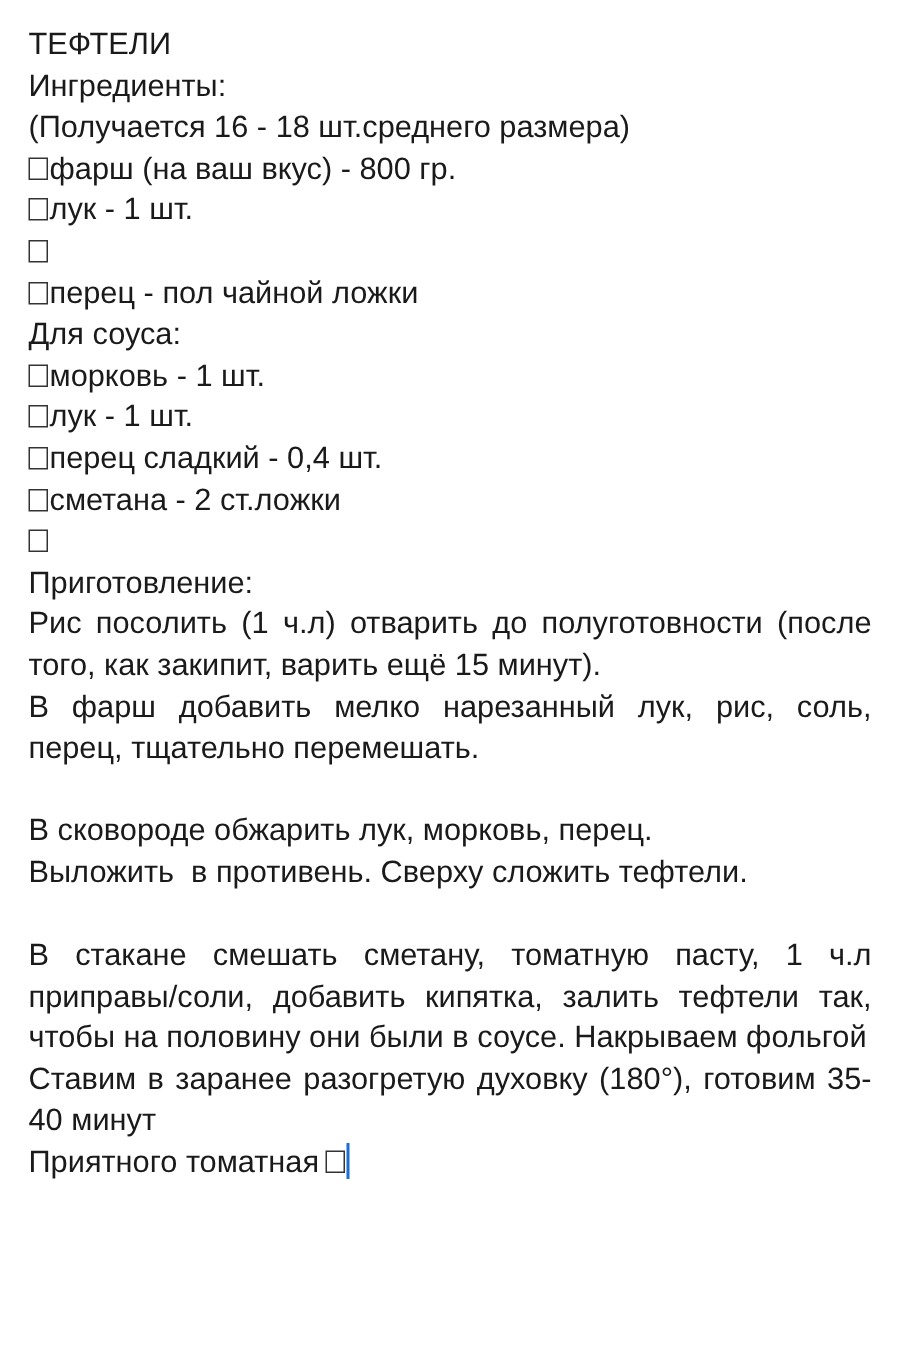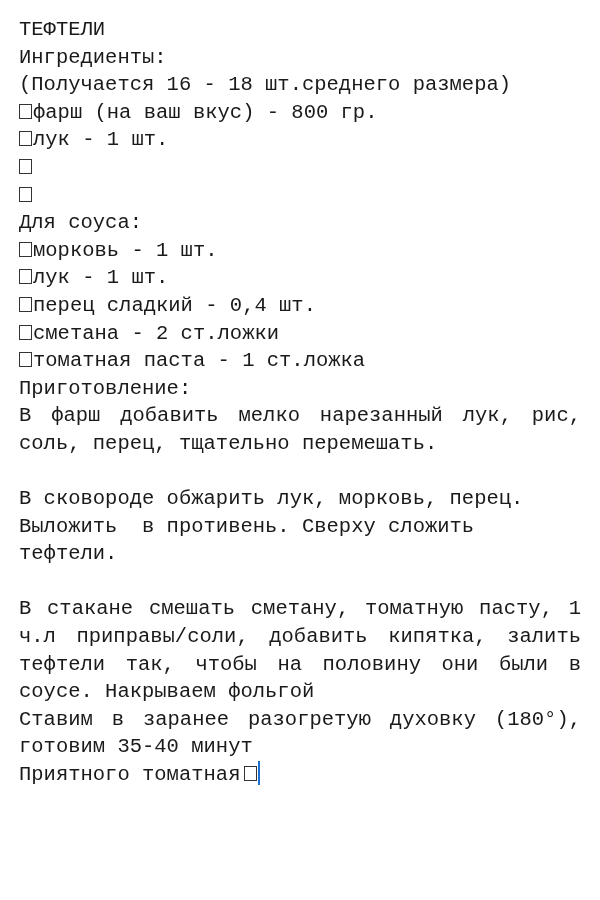--- a/index.html
+++ b/index.html
@@ -11,21 +11,21 @@
       width: 600px;
       height: 900px;
       overflow: hidden;
       position: relative;
     }
     .doc {
       position: absolute;
       left: 19px;
       top: 16px;
       width: 562px;
-      font-family: Liberation Mono, monospace;
+      font-family: Liberation Sans, sans-serif;
       font-size: 20.5px;
       line-height: 27.6px;
       color: #1a1a1a;
     }
     .line {
       white-space: pre-wrap;
       margin: 0;
       min-height: 27.6px;
     }
     .justify {
@@ -59,32 +59,33 @@
 <body>
 
 <div class="doc">
   <p class="line">ТЕФТЕЛИ</p>
   <p class="line">Ингредиенты:</p>
   <p class="line">(Получается 16 - 18 шт.среднего размера)</p>
 
   <p class="line"><span class="box"></span><span>фарш (на ваш вкус) - 800 гр.</span></p>
   <p class="line"><span class="box"></span><span>лук - 1 шт.</span></p>
   <p class="line"><span class="box"></span></p>
-  <p class="line"><span class="box"></span></p>
+  <p class="line"><span class="box"></span><span>перец - пол чайной ложки</span></p>
 
   <p class="line">Для соуса:</p>
 
   <p class="line"><span class="box"></span><span>морковь - 1 шт.</span></p>
   <p class="line"><span class="box"></span><span>лук - 1 шт.</span></p>
   <p class="line"><span class="box"></span><span>перец сладкий - 0,4 шт.</span></p>
   <p class="line"><span class="box"></span><span>сметана - 2 ст.ложки</span></p>
-  <p class="line"><span class="box"></span><span>томатная паста - 1 ст.ложка</span></p>
+  <p class="line"><span class="box"></span></p>
 
   <p class="line">Приготовление:</p>
 
+  <p class="line justify">Рис посолить (1 ч.л) отварить до полуготовности (после того, как закипит, варить ещё 15 минут).</p>
   <p class="line justify">В фарш добавить мелко нарезанный лук, рис, соль, перец, тщательно перемешать.</p>
   <p class="line"></p>
   <p class="line">В сковороде обжарить лук, морковь, перец.</p>
   <p class="line">Выложить  в противень. Сверху сложить тефтели.</p>
   <p class="line"></p>
   <p class="line justify">В стакане смешать сметану, томатную пасту, 1 ч.л приправы/соли, добавить кипятка, залить тефтели так, чтобы на половину они были в соусе. Накрываем фольгой</p>
   <p class="line justify">Ставим в заранее разогретую духовку (180°), готовим 35-40 минут</p>
 
   <p class="line"><span>Приятного томатная</span><span class="box box-end"></span><span class="cursor"></span></p>
 </div>

